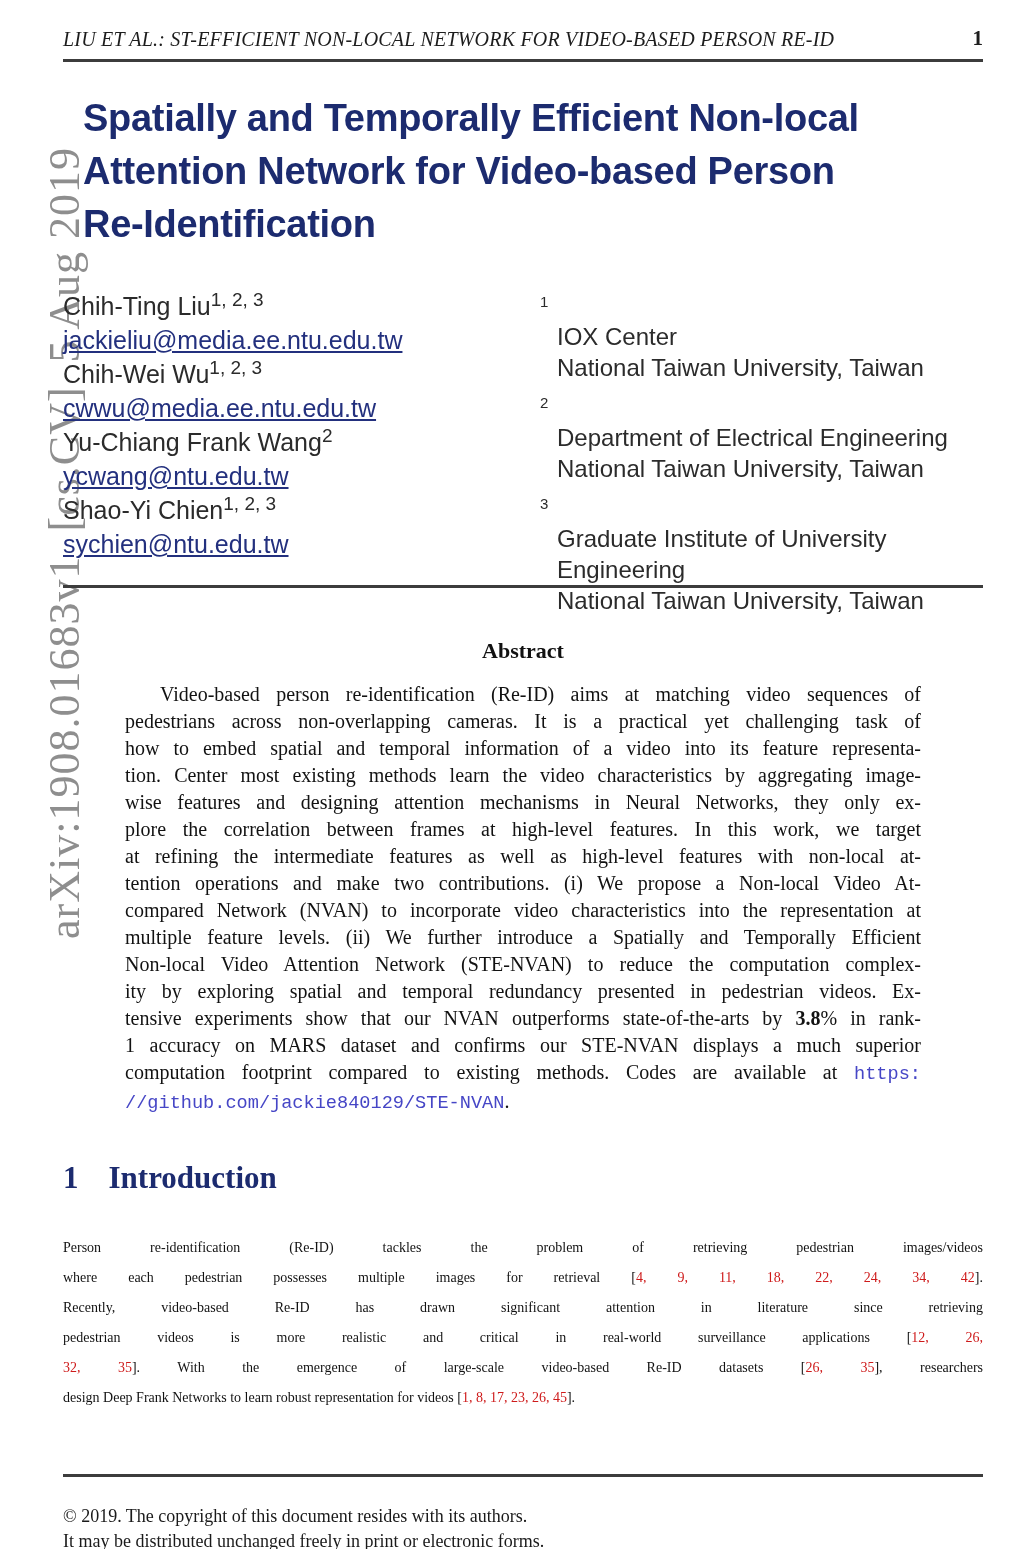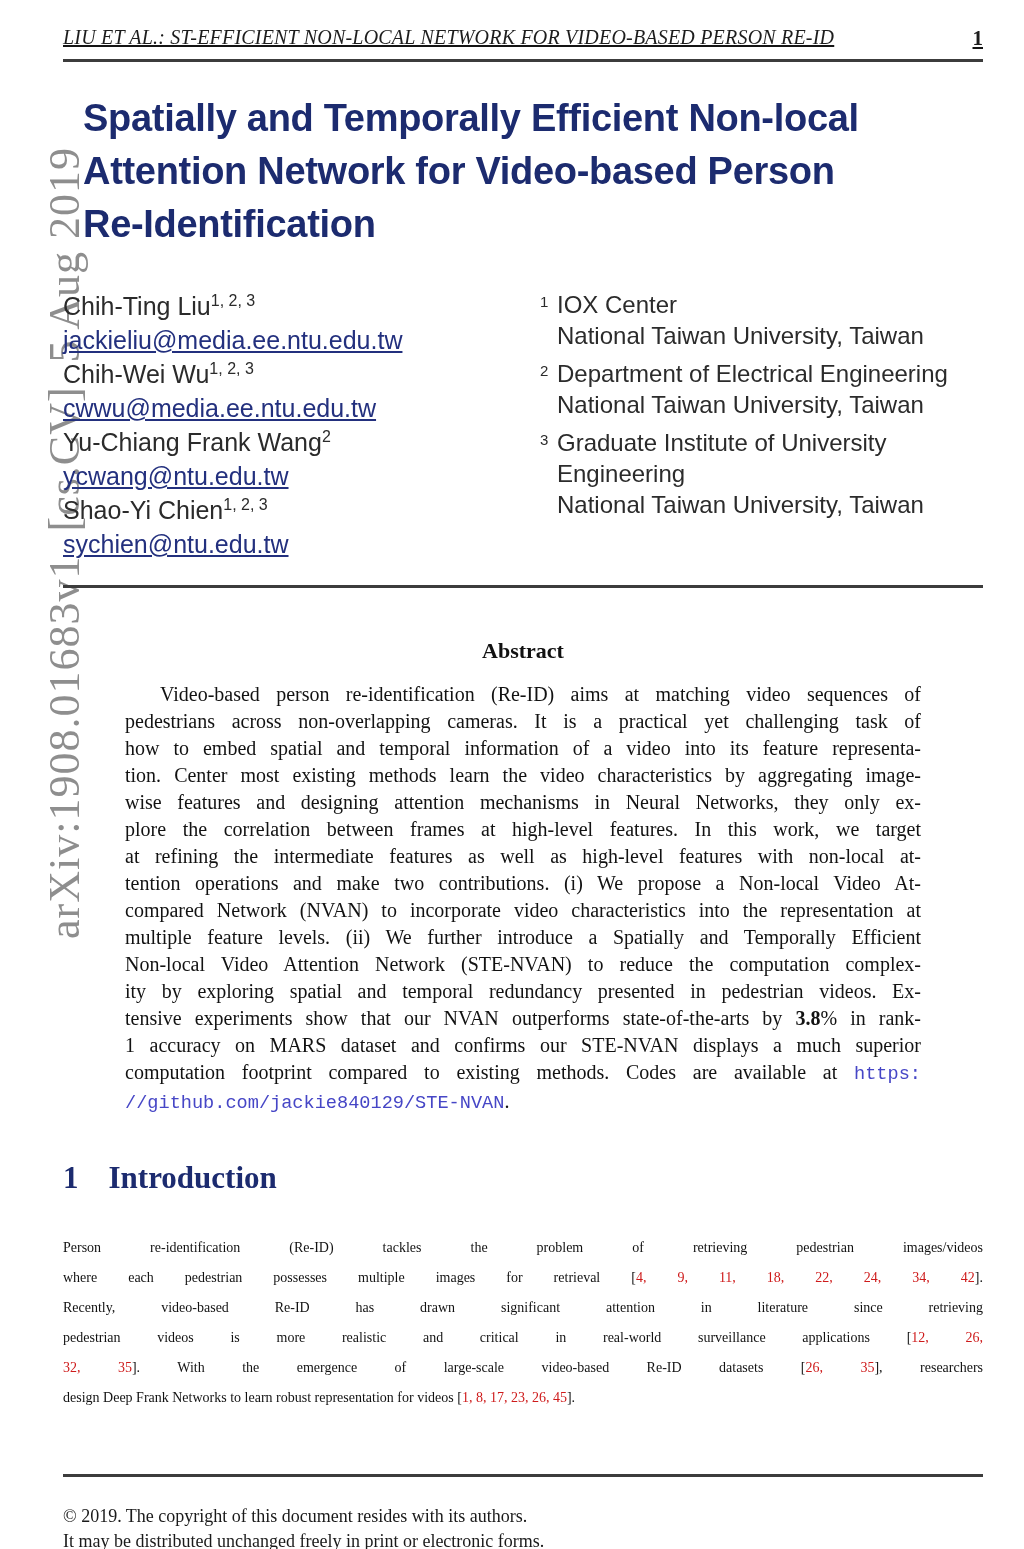--- a/index.html
+++ b/index.html
@@ -38,23 +38,22 @@
     z-index: 2;
   }
 
   .running-head {
     position: absolute;
     top: 26px;
     left: 0;
     width: 100%;
     display: flex;
     justify-content: space-between;
-    align-items: flex-start;
+    align-items: flex-end;
     font-size: 20px;
-    text-decoration: underline;
   }
   .running-title {
     font-style: italic;
     letter-spacing: 0.2px;
     color: #1d1d1d;
   }
   .running-page {
     font-weight: bold;
     font-size: 21px;
     color: #1d1d1d;
@@ -92,21 +91,21 @@
     left: 0;
     width: 100%;
     display: flex;
   }
   .authors-col { width: 477px; font-family: "Liberation Sans", sans-serif; }
   .author-name {
     font-size: 25px;
     line-height: 34px;
     color: #2b2b2b;
   }
-  .author-name sup { font-size: 16px; line-height: 0; margin-top: 8px; }
+  .author-name sup { font-size: 19px; line-height: 0; margin-top: 8px; }
   .author-email {
     font-size: 25px;
     line-height: 34px;
     color: var(--email_blue, #23307e);
     cursor: pointer;
     text-decoration: underline;
   }
   .affils-col { width: 443px; font-family: "Liberation Sans", sans-serif; }
   .affil {
     display: flex;
@@ -115,21 +114,21 @@
     line-height: 31px;
     color: #2b2b2b;
   }
   .affil-sup {
     flex: 0 0 17px;
     font-size: 15px;
     position: relative;
     top: -3px;
     color: #2b2b2b;
   }
-  .affil-text { flex: 1; }
+  .affil-text { flex: 1; margin-top: 32px; }
 
   
   .abstract-heading {
     position: absolute;
     top: 638px;
     left: 0;
     width: 100%;
     text-align: center;
     font-weight: bold;
     font-size: 22px;

